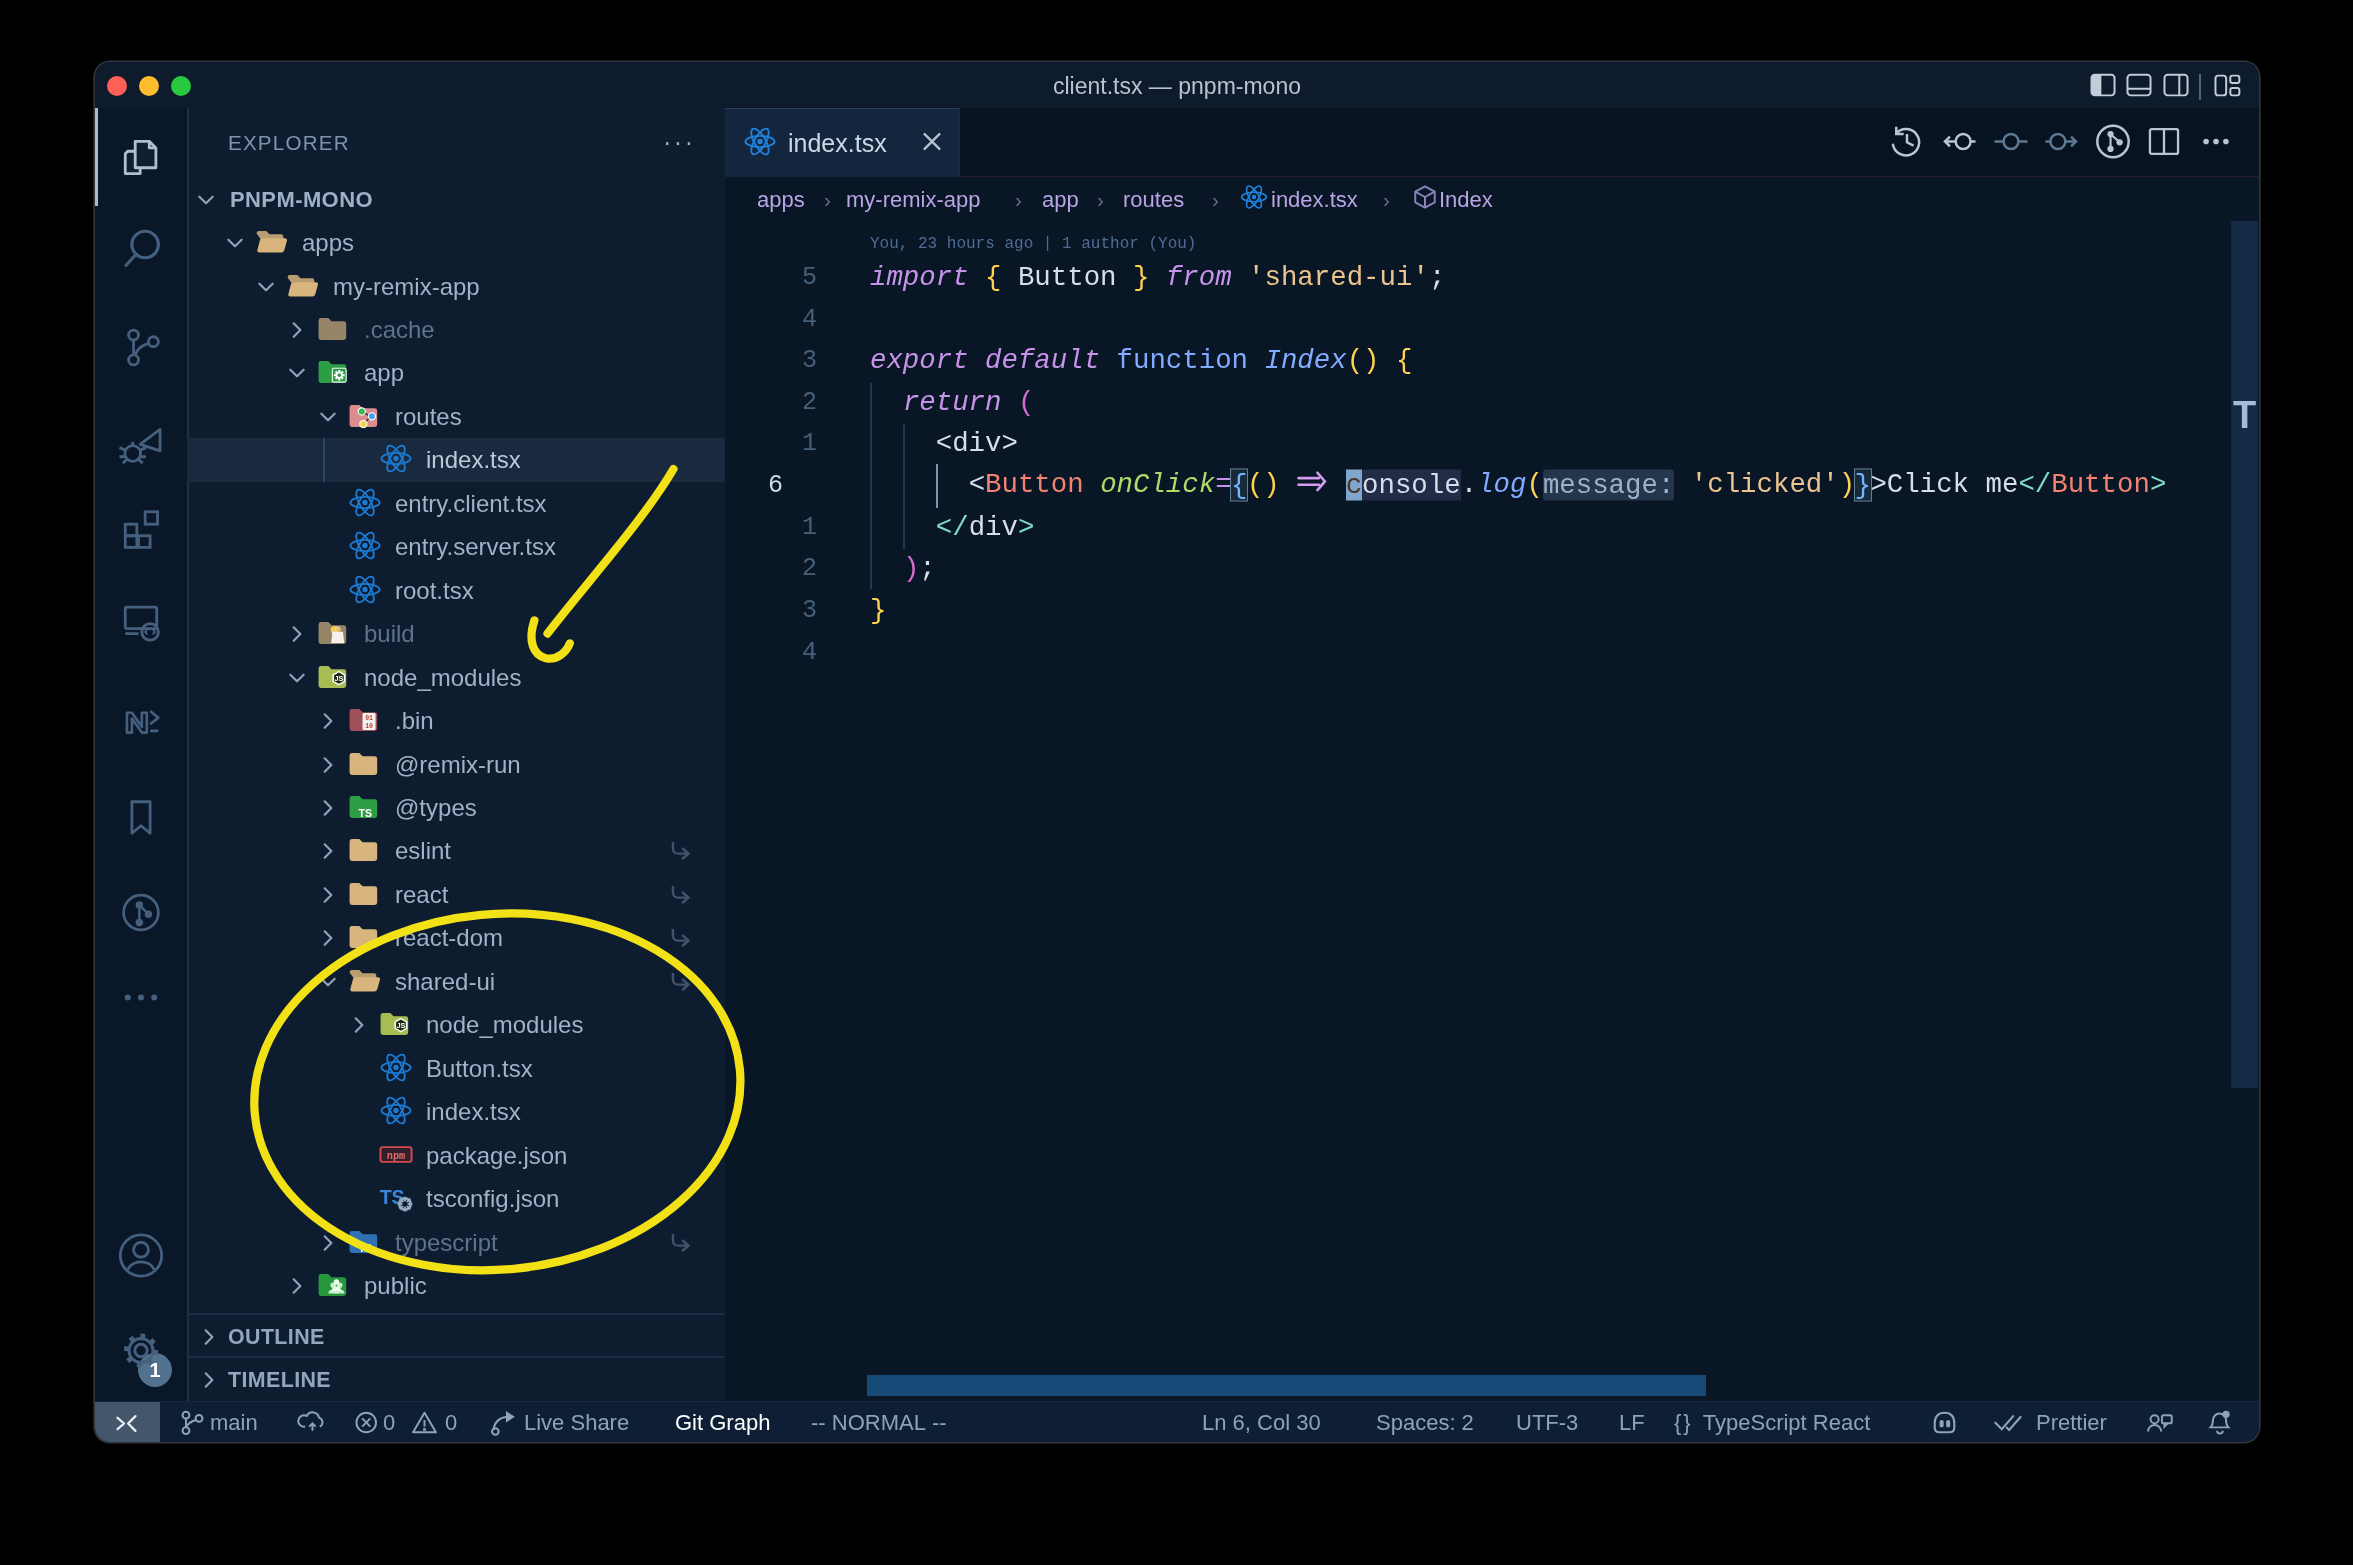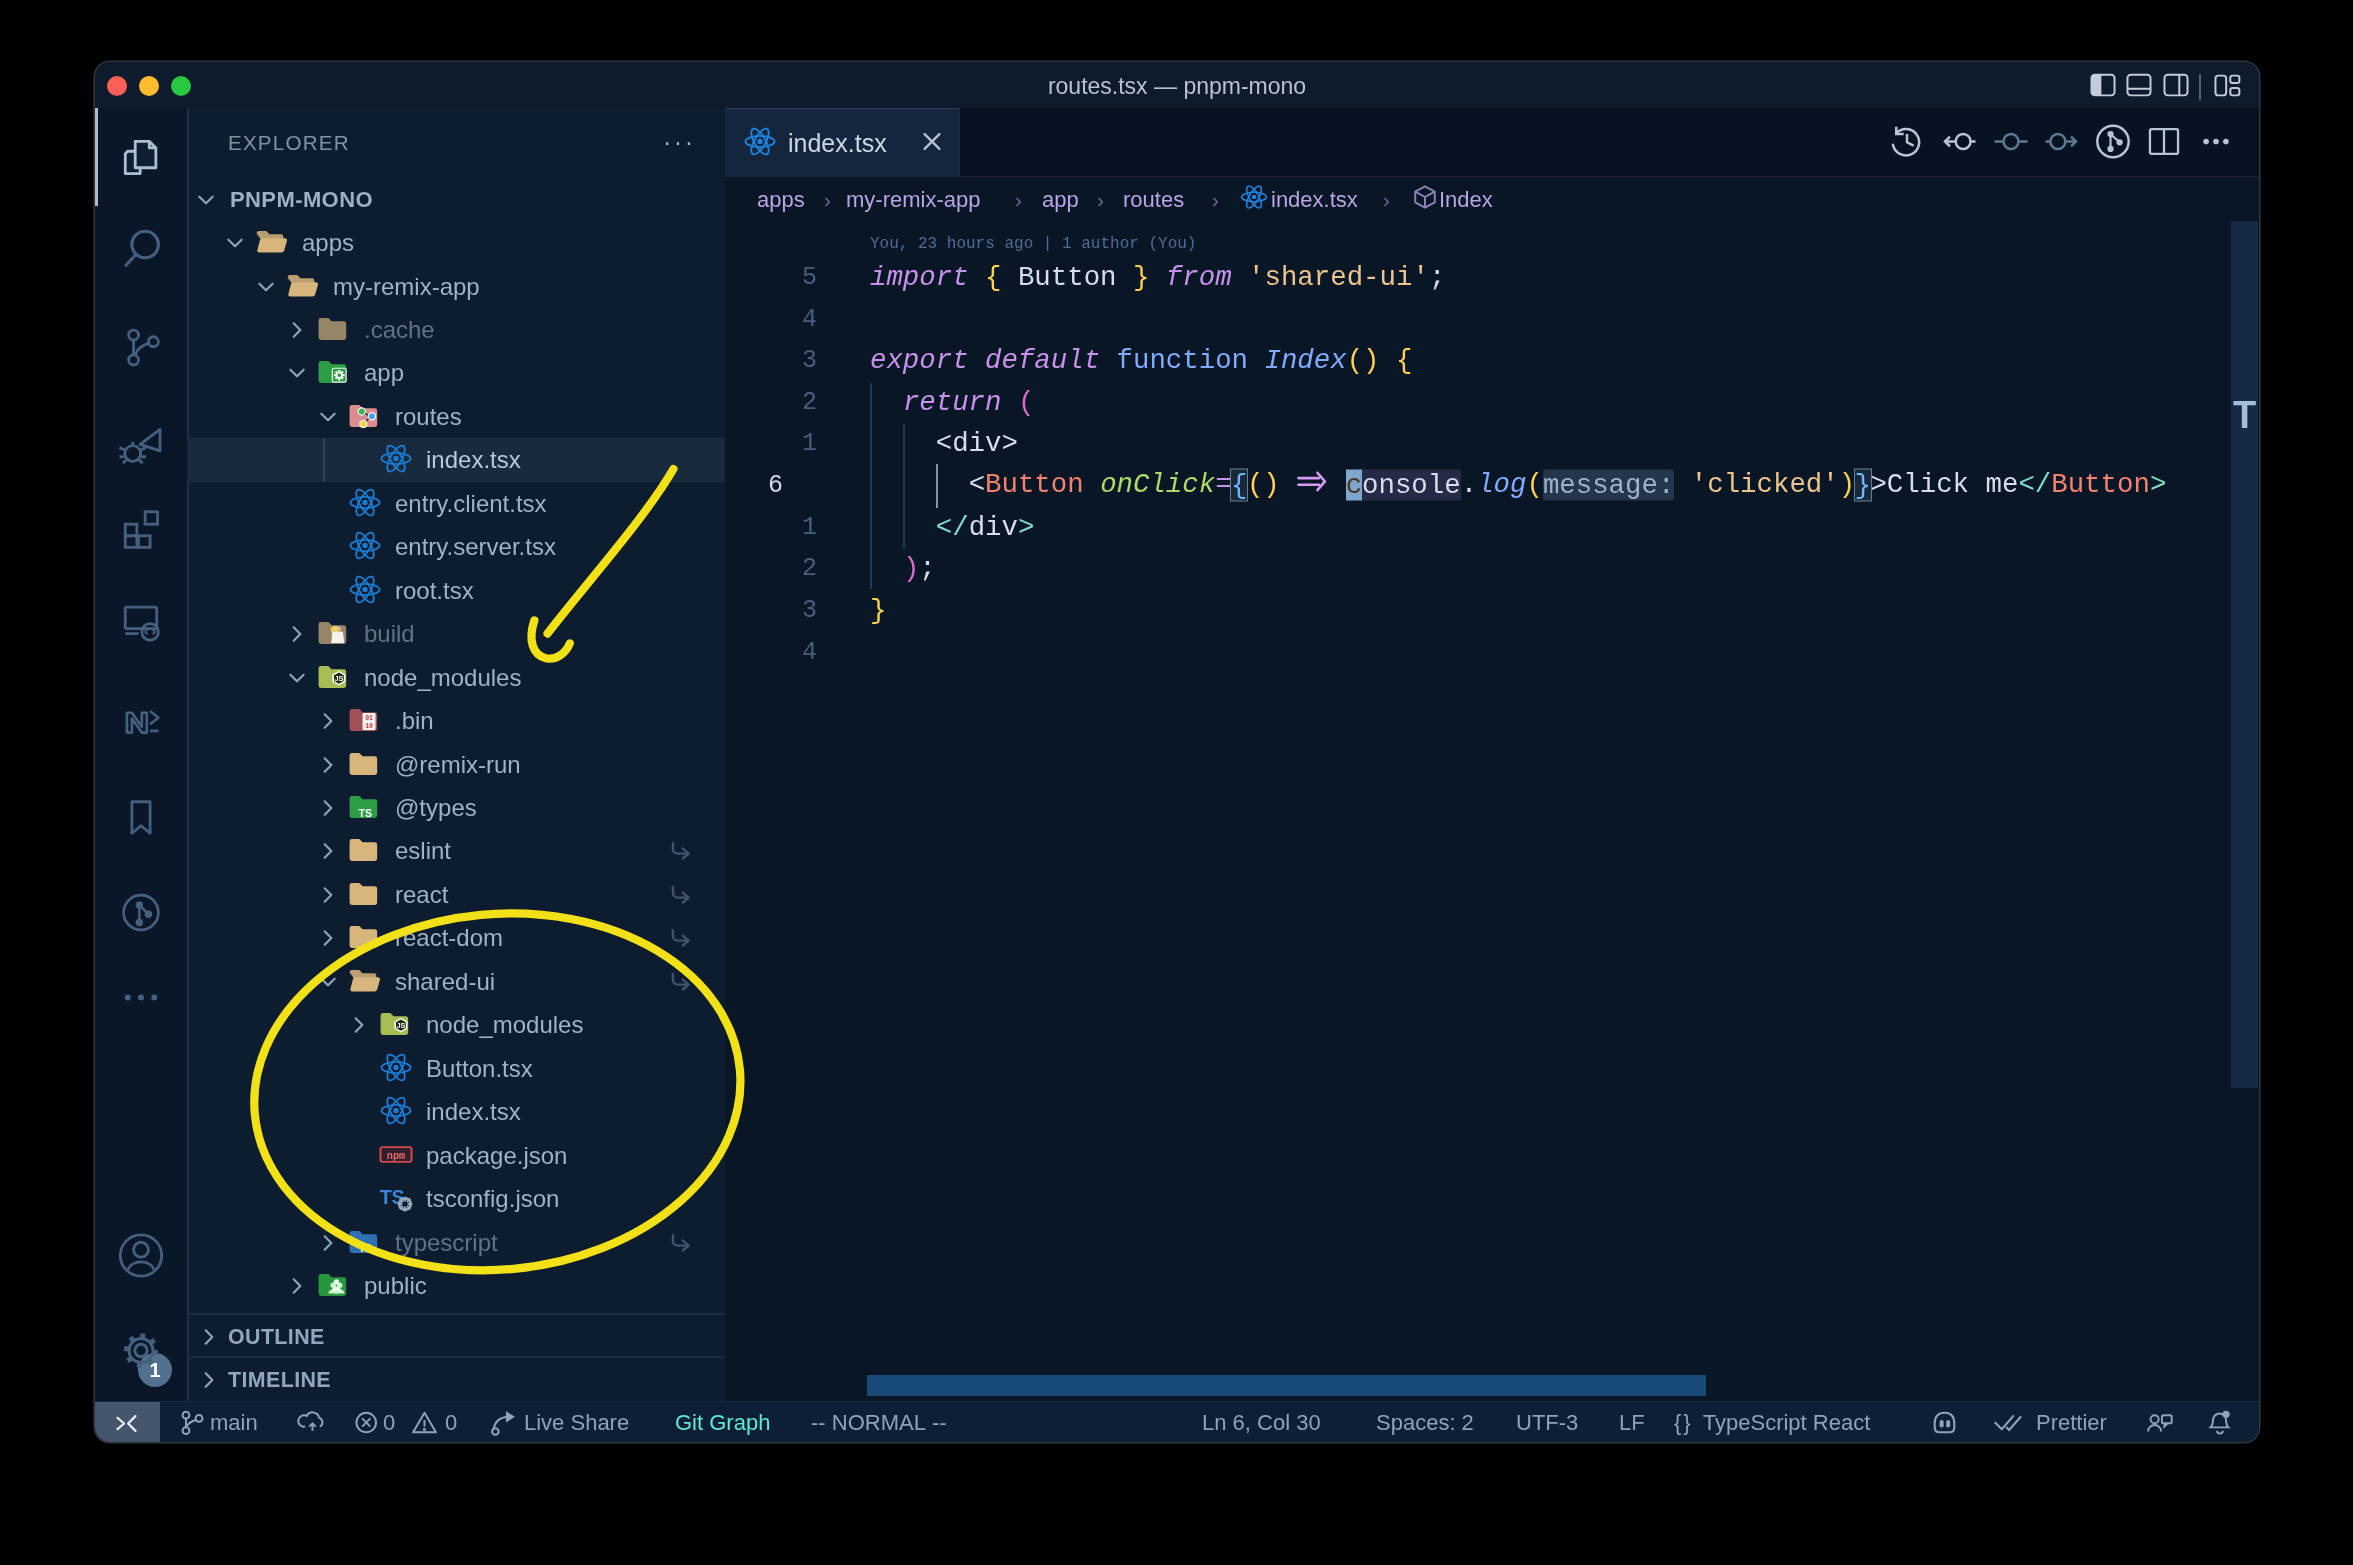--- a/index.html
+++ b/index.html
@@ -64,21 +64,21 @@
   
   #anno{position:absolute;left:0;top:0;width:2354px;height:1565px;pointer-events:none;}
 </style>
 </head>
 <body>
 <div id="win">
   <div id="titlebar">
     <div class="tl" style="left:11.5px;background:#ff5f57"></div>
     <div class="tl" style="left:44px;background:#febc2e"></div>
     <div class="tl" style="left:76px;background:#28c840"></div>
-    <div id="title">routes.tsx — pnpm-mono</div>
+    <div id="title">client.tsx — pnpm-mono</div>
     <span style="position:absolute;left:2008px;top:25px;transform:translate(-50%,-50%)"><svg width="28" height="28" viewBox="0 0 34 34" style="">
           <rect x="3" y="4" width="28" height="25" rx="4" fill="none" stroke="#c2cdd9" stroke-width="2.4"></rect>
           <path d="M3 8 a4 4 0 0 1 4-4 h8 v25 h-8 a4 4 0 0 1 -4-4 z" fill="#c2cdd9"></path>
         </svg></span>
     <span style="position:absolute;left:2044px;top:25px;transform:translate(-50%,-50%)"><svg width="28" height="28" viewBox="0 0 34 34" style="">
           <rect x="3" y="4" width="28" height="25" rx="4" fill="none" stroke="#c2cdd9" stroke-width="2.4"></rect>
           <line x1="3" y1="21" x2="31" y2="21" stroke="#c2cdd9" stroke-width="2.4"></line>
         </svg></span>
     <span style="position:absolute;left:2081px;top:25px;transform:translate(-50%,-50%)"><svg width="28" height="28" viewBox="0 0 34 34" style="">
           <rect x="3" y="4" width="28" height="25" rx="4" fill="none" stroke="#c2cdd9" stroke-width="2.4"></rect>
@@ -674,21 +674,21 @@
         </svg></span>
     <span class="it" style="left:350px;color:#8ea2b8;font-size:22px">0</span>
     <span style="position:absolute;left:393px;top:5px"><svg width="31" height="31" viewBox="0 0 38 38" style="">
           <g fill="none" stroke="#8ea2b8" stroke-width="2.6">
             <path d="M7 27 c1 -9 8 -15 19 -15" stroke-linecap="round"></path>
             <path d="M22 5 l11 7 -11 7 z" fill="#8ea2b8" stroke="none"></path>
             <circle cx="9" cy="30" r="4"></circle>
           </g>
         </svg></span>
     <span class="it" style="left:429px;color:#8ea2b8;font-size:22px">Live Share</span>
-    <span class="it" style="left:580px;color:#5eead4;font-size:22px">Git Graph</span>
+    <span class="it" style="left:580px;color:#ffffff;font-size:22px">Git Graph</span>
     <span class="it" style="left:716px;color:#8ea2b8;font-size:22px">--&nbsp;NORMAL&nbsp;--</span>
     <span class="it" style="left:1107px;color:#8ea2b8;font-size:22px">Ln 6, Col 30</span>
     <span class="it" style="left:1281px;color:#8ea2b8;font-size:22px">Spaces: 2</span>
     <span class="it" style="left:1421px;color:#8ea2b8;font-size:22px">UTF-3</span>
     <span class="it" style="left:1524px;color:#8ea2b8;font-size:22px">LF</span>
     <span class="it" style="left:1579px;color:#8ea2b8;font-size:22px">{ }&nbsp;&nbsp;TypeScript React</span>
     <span style="position:absolute;left:1834px;top:5px"><svg width="31" height="31" viewBox="0 0 38 38" style="">
           <g fill="none" stroke="#8ea2b8" stroke-width="2.6">
             <path d="M7 20 c0-9 5-13 12-13 s12 4 12 13 v5 c0 4-2 6-6 6 h-12 c-4 0-6-2-6-6 z"></path>
           </g>

